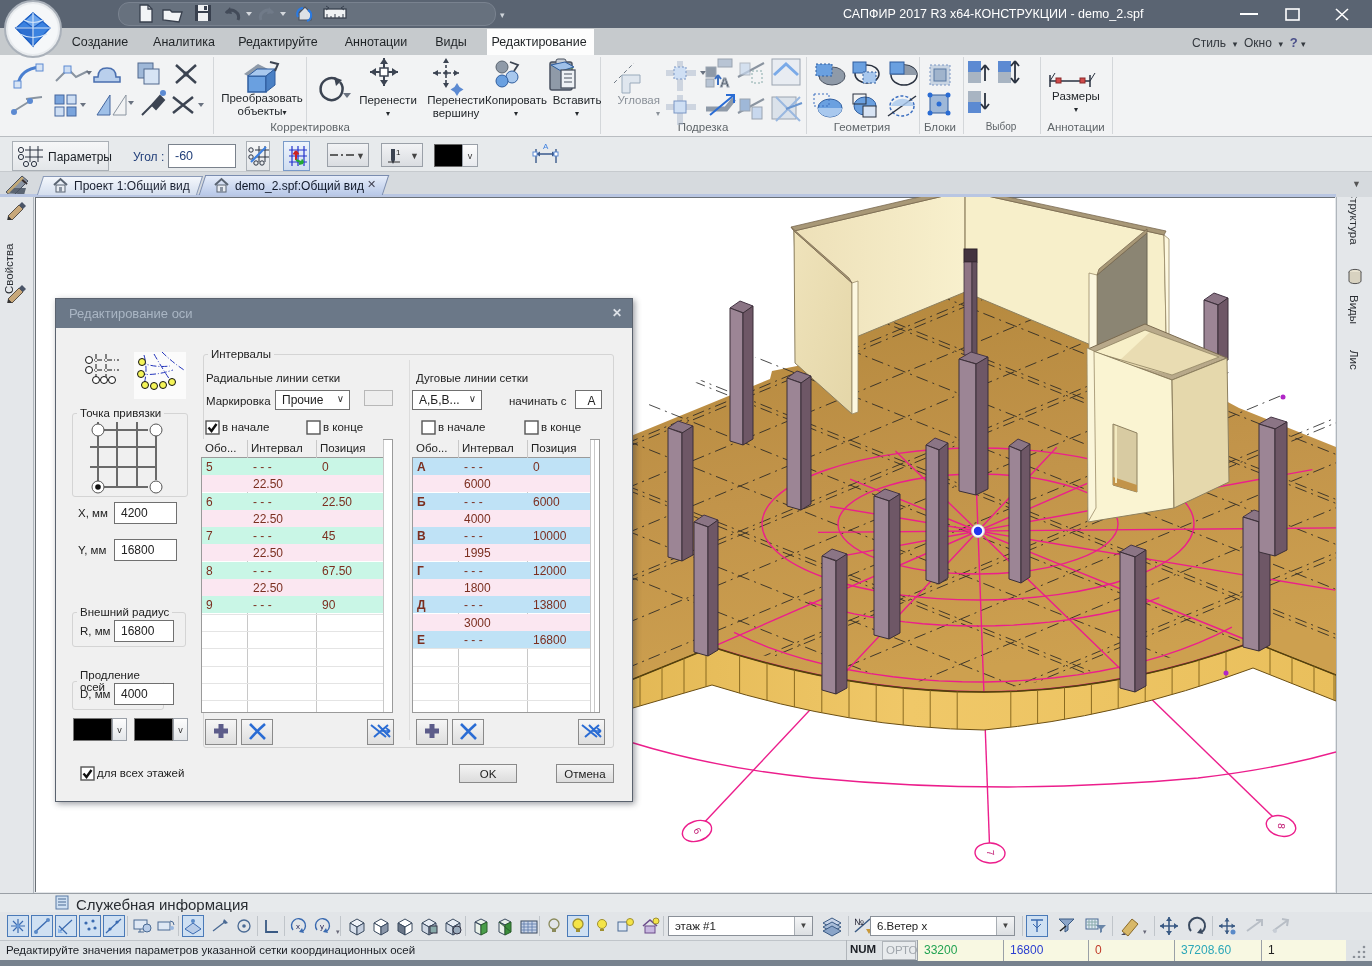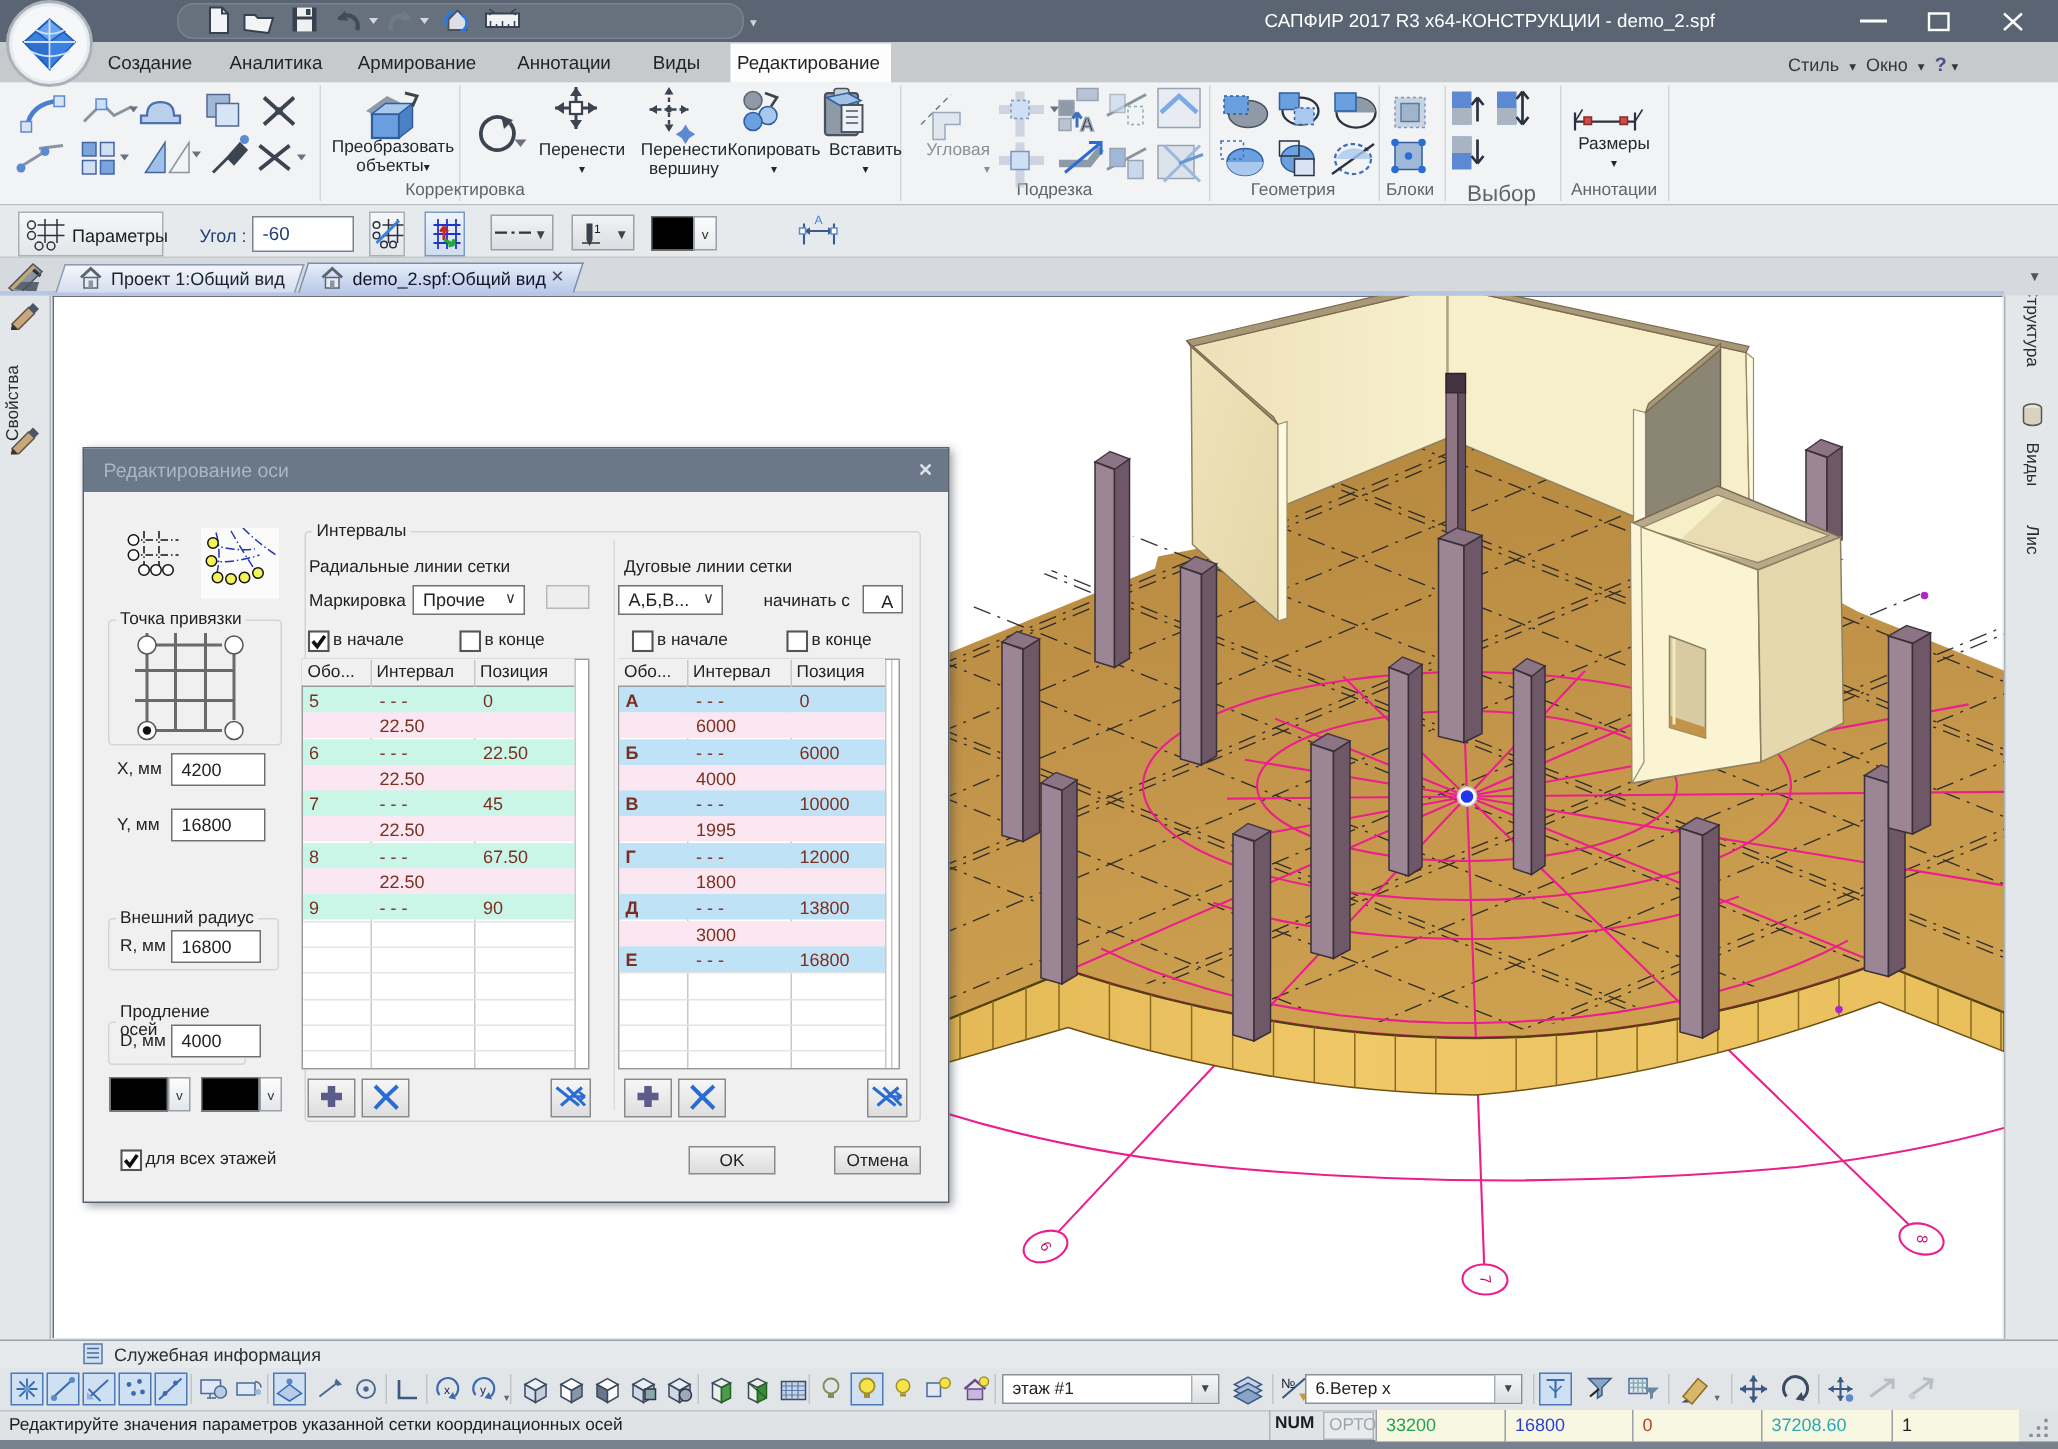--- a/index.html
+++ b/index.html
@@ -302,39 +302,39 @@
 <div class="abs" style="left:843px;top:7px;width:420px;height:16px;color:#fff;font-size:12.5px">САПФИР 2017 R3 x64-КОНСТРУКЦИИ - demo_2.spf</div>
 <svg class="abs" style="left:1230px;top:0" width="142" height="28">
     <rect x="10" y="13" width="18" height="2" fill="#fff"></rect>
     <rect x="56" y="9" width="13" height="11" fill="none" stroke="#fff" stroke-width="1.6"></rect>
     <path d="M106,9 l12,11 m0,-11 l-12,11" stroke="#fff" stroke-width="1.6"></path>
   </svg>
 <div class="abs" id="tabrow"></div>
 <div class="abs" style="left:487px;top:29px;width:107px;height:26px;background:#fdfdfd"></div>
 <div class="abs" style="left:30px;top:35px;width:140px;text-align:center;font-size:12.5px;color:#1f2326">Создание</div>
 <div class="abs" style="left:114px;top:35px;width:140px;text-align:center;font-size:12.5px;color:#1f2326">Аналитика</div>
-<div class="abs" style="left:208px;top:35px;width:140px;text-align:center;font-size:12.5px;color:#1f2326">Армирование</div>
+<div class="abs" style="left:208px;top:35px;width:140px;text-align:center;font-size:12.5px;color:#1f2326">Редактируйте</div>
 <div class="abs" style="left:306px;top:35px;width:140px;text-align:center;font-size:12.5px;color:#1f2326">Аннотации</div>
 <div class="abs" style="left:381px;top:35px;width:140px;text-align:center;font-size:12.5px;color:#1f2326">Виды</div>
 <div class="abs" style="left:469px;top:35px;width:140px;text-align:center;font-size:12.5px;color:#1f2326">Редактирование</div>
 <div class="abs" style="left:1192px;top:35px;font-size:12px;color:#33383e">Стиль&nbsp;&nbsp;<span style="font-size:9px">▾</span>&nbsp;&nbsp;Окно&nbsp;&nbsp;<span style="font-size:9px">▾</span>&nbsp;&nbsp;<b style="color:#4a4f8a;font-size:13px">?</b>&nbsp;<span style="font-size:9px">▾</span></div>
 <div class="abs" id="ribbon"></div>
 <div class="abs" style="left:213px;top:57px;width:1px;height:77px;background:#d4d7da"></div>
 <div class="abs" style="left:306px;top:57px;width:1px;height:77px;background:#d4d7da"></div>
 <div class="abs" style="left:600px;top:57px;width:1px;height:77px;background:#d4d7da"></div>
 <div class="abs" style="left:806px;top:57px;width:1px;height:77px;background:#d4d7da"></div>
 <div class="abs" style="left:919px;top:57px;width:1px;height:77px;background:#d4d7da"></div>
 <div class="abs" style="left:963px;top:57px;width:1px;height:77px;background:#d4d7da"></div>
 <div class="abs" style="left:1040px;top:57px;width:1px;height:77px;background:#d4d7da"></div>
 <div class="abs" style="left:1112px;top:57px;width:1px;height:77px;background:#d4d7da"></div>
 <div class="abs" style="left:240px;top:121px;width:140px;text-align:center;font-size:11.5px;color:#5f6569">Корректировка</div>
 <div class="abs" style="left:633px;top:121px;width:140px;text-align:center;font-size:11.5px;color:#5f6569">Подрезка</div>
 <div class="abs" style="left:792px;top:121px;width:140px;text-align:center;font-size:11.5px;color:#5f6569">Геометрия</div>
 <div class="abs" style="left:870px;top:121px;width:140px;text-align:center;font-size:11.5px;color:#5f6569">Блоки</div>
-<div class="abs" style="left:931px;top:121px;width:140px;text-align:center;font-size:15px;color:#5f6569">Выбор</div>
+<div class="abs" style="left:931px;top:121px;width:140px;text-align:center;font-size:10px;color:#5f6569">Выбор</div>
 <div class="abs" style="left:1006px;top:121px;width:140px;text-align:center;font-size:11.5px;color:#5f6569">Аннотации</div>
 <div class="abs" style="left:216px;top:92px;width:92px;text-align:center;font-size:11.5px;color:#23272b;line-height:13px">Преобразовать<br>объекты<span style="font-size:8px">▾</span></div>
 <div class="abs" style="left:352px;top:94px;width:72px;text-align:center;font-size:11.5px;color:#23272b">Перенести<br><span style="font-size:8px">▾</span></div>
 <div class="abs" style="left:418px;top:94px;width:76px;text-align:center;font-size:11.5px;color:#23272b;line-height:13px">Перенести<br>вершину</div>
 <div class="abs" style="left:478px;top:94px;width:76px;text-align:center;font-size:11.5px;color:#23272b">Копировать<br><span style="font-size:8px">▾</span></div>
 <div class="abs" style="left:548px;top:94px;width:58px;text-align:center;font-size:11.5px;color:#23272b">Вставить<br><span style="font-size:8px">▾</span></div>
 <div class="abs" style="left:604px;top:94px;width:56px;text-align:right;font-size:11.5px;color:#8a9098">Угловая<br><span style="font-size:8px">▾</span></div>
 <div class="abs" style="left:1046px;top:90px;width:60px;text-align:center;font-size:11.5px;color:#23272b">Размеры<br><span style="font-size:8px">▾</span></div>
 <svg class="abs" style="left:0;top:55px" width="1372" height="80">
 <g fill="none">
@@ -600,21 +600,21 @@
 <div class="abs" style="left:235px;top:179px;font-size:12px;font-weight:normal;color:#101828">demo_2.spf:Общий вид</div>
 <div class="abs" style="left:367px;top:178px;font-size:11px;color:#445">✕</div>
 <div class="abs" style="left:1352px;top:179px;font-size:9px;color:#555">▼</div>
 <div class="abs" id="rowA"></div>
 <svg class="abs" style="left:55px;top:895px" width="14" height="15">
     <rect x="1" y="1" width="12" height="13" fill="#cfe0f2" stroke="#5a7aa4"></rect>
     <line x1="3" y1="4" x2="11" y2="4" stroke="#4a6a94"></line>
     <line x1="3" y1="7" x2="11" y2="7" stroke="#4a6a94"></line>
     <line x1="3" y1="10" x2="11" y2="10" stroke="#4a6a94"></line>
   </svg>
-<div class="abs" style="left:76px;top:896px;font-size:12px;color:#2a2e33">Служебная информация</div>
+<div class="abs" style="left:76px;top:896px;font-size:15px;color:#2a2e33">Служебная информация</div>
 <div class="abs" id="rowB"></div>
 <div class="abs" style="left:7px;top:915px;width:22px;height:22px;background:#cfe0f2;border:1px solid #4a7ab8"><svg width="20" height="20">
       <path d="M10,3 v14 M3,10 h14 M5,5 l10,10 M15,5 L5,15" stroke="#3a6ab0" stroke-width="1.2"></path>
       <circle cx="10" cy="10" r="2" fill="#6a9ad8"></circle>
     </svg></div>
 <div class="abs" style="left:31px;top:915px;width:22px;height:22px;background:#cfe0f2;border:1px solid #4a7ab8"><svg width="20" height="20">
       <path d="M3,16 L16,4" stroke="#3a6ab0" stroke-width="1.4"></path>
       <circle cx="4" cy="16" r="2" fill="#5a8ac8"></circle>
       <circle cx="16" cy="4" r="2" fill="#5a8ac8"></circle>
     </svg></div>

